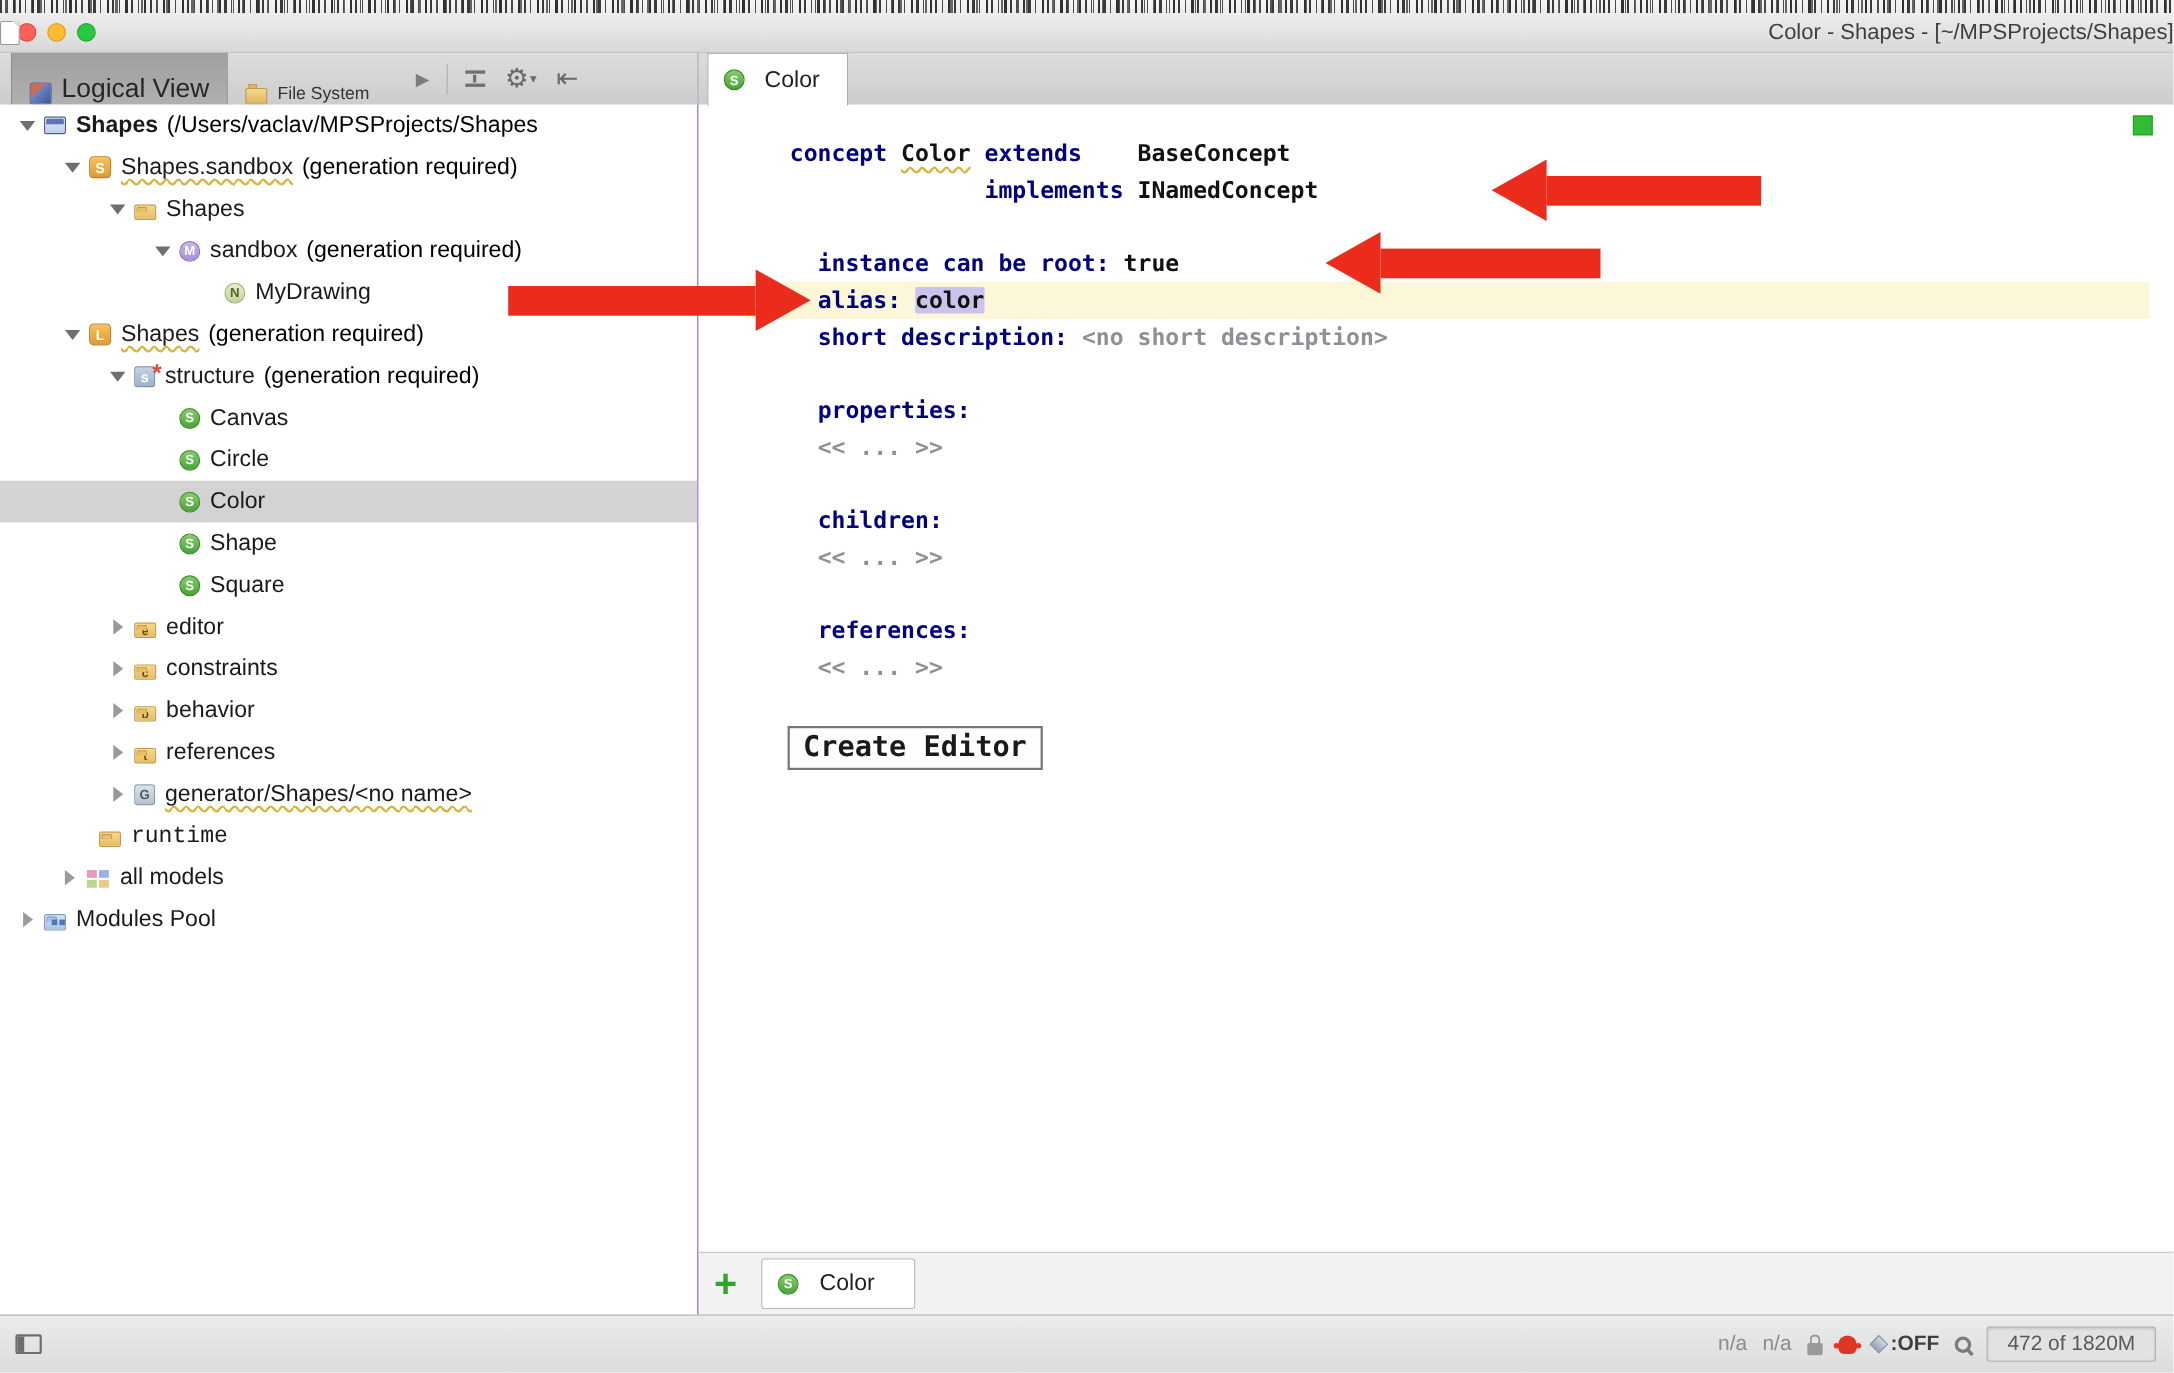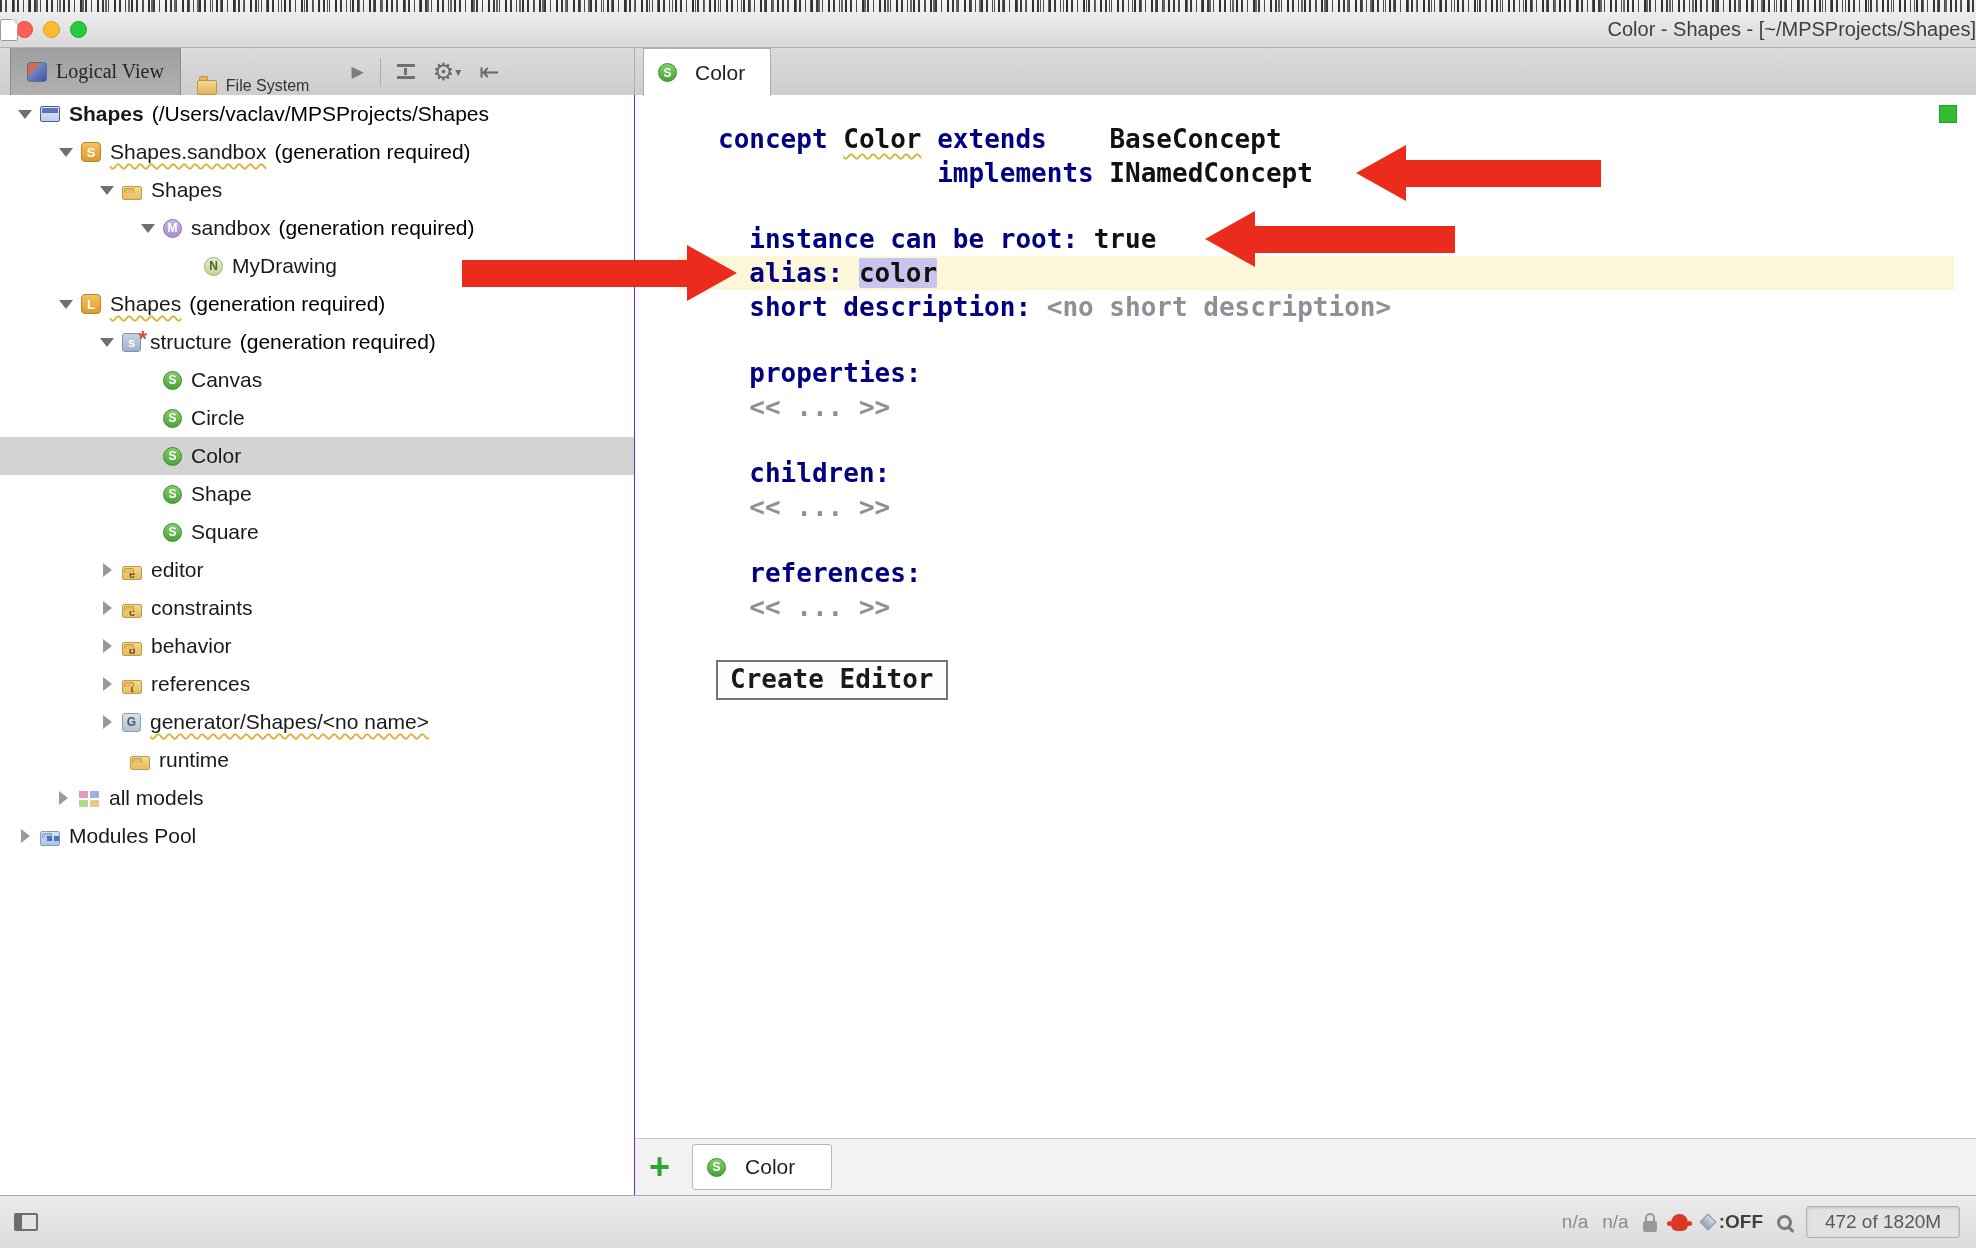--- a/index.html
+++ b/index.html
@@ -24,23 +24,23 @@
   .title-center{display:flex;justify-content:space-between;align-items:center;height:100%;}
   .ic-doc{width:16px;height:20px;background:#fff;border:1px solid #9a9a9a;border-radius:2px;position:relative;margin-right:9px;}
   .ic-doc::before{content:"";position:absolute;top:-1px;right:-1px;width:0;height:0;
     border-top:7px solid #dcdcdc;border-left:7px solid transparent;}
   .title-text{font-size:20px;color:#3e3e3e;}
 
   
   .toolbar{position:absolute;top:48px;left:0;right:0;height:47px;background:linear-gradient(#dcdcdc,#cdcdcd);
     border-bottom:1px solid #a6a6a6;display:flex;align-items:center;box-sizing:content-box;position:absolute;}
   .toolbar::after{content:"";position:absolute;left:634px;top:0;bottom:-1px;width:1px;background:#aeaeae;}
-  .lv-btn{display:flex;align-items:center;height:100%;padding:0 16px;margin-left:10px;
+  .lv-btn{display:flex;align-items:flex-end;height:100%;padding:0 16px;margin-left:10px;
     background:linear-gradient(#9f9f9f,#b0b0b0);border-left:1px solid #8b8b8b;border-right:1px solid #8b8b8b;
-    font-size:20px;color:#262626;font-family:Liberation Serif, serif;}
+    font-size:24px;color:#262626;}
   .fs-btn{display:flex;align-items:flex-end;height:100%;padding:0 16px;font-size:16px;color:#333;}
   .ic-lv{width:18px;height:18px;border-radius:3px;border:1px solid #5a6c96;margin-right:9px;
     background:linear-gradient(135deg,#cf6a55 0%,#cf6a55 38%,#6a86c8 38%,#41549a 100%);}
   .ic-fs{width:18px;height:13px;background:linear-gradient(#f4d88e,#e0b55e);border:1px solid #bf964a;border-radius:2px;
     position:relative;margin-right:9px;margin-top:2px;}
   .ic-fs::before{content:"";position:absolute;top:-5px;left:1px;width:7px;height:3px;background:#e0b55e;
     border:1px solid #bf964a;border-bottom:none;border-radius:2px 2px 0 0;}
   .tb-play{font-size:16px;color:#7c7c7c;margin-left:26px;}
   .tsep{width:1px;height:28px;background:#adadad;margin:0 16px;}
   .ic-split{width:18px;height:15px;border-top:3px solid #707070;border-bottom:3px solid #707070;position:relative;box-sizing:border-box;}
@@ -94,21 +94,21 @@
     box-shadow:7px 0 0 #4a77b8;}
   .tname.bold{font-weight:bold;}
   .tname.warn,.seg-name-warn{text-decoration-line:underline;text-decoration-style:wavy;
     text-decoration-color:#d9b33c;text-decoration-thickness:2px;text-underline-offset:4px;}
   .tsuffix{color:#000000;margin-left:8px;white-space:pre;}
 
   
   .editor-pane{position:absolute;left:635px;top:95px;right:0;height:1043px;background:#fff;overflow:hidden;}
   .code{margin:27px 22px 0 43px;}
   .code-line{height:34px;line-height:34px;white-space:pre;font-family:"DejaVu Sans Mono",monospace;
-    font-weight:bold;font-size:26px;color:#111;padding-left:40px;position:relative;}
+    font-weight:bold;font-size:21px;color:#111;padding-left:40px;position:relative;}
   .code-line.highlight{background:#fcf7d8;}
   .blank-line{height:32px;}
   .seg-kw{color:#000080;}
   .seg-pl{color:#111;}
   .seg-gray{color:#8f8f98;}
   .seg-sel{background:#c9c3ee;border-radius:2px;}
   .seg-name-warn{text-underline-offset:5px;color:#111;}
   .cell-marker{position:absolute;left:22px;top:8px;width:18px;height:18px;border-radius:50%;
     background:radial-gradient(circle at 35% 30%,#ffd27a,#eda62f);border:1px solid #c8871f;box-sizing:border-box;}
   .create-editor{display:inline-block;margin:36px 0 0 81px;background:#fefefe;border:2px solid #757575;
@@ -304,21 +304,21 @@
           </span>
           <span class="tname">references</span>
         </div>
         <div class="tree-row" style="padding-left: 92px;">
           <span class="tw collapsed"></span>
           <span class="ticon ic-generator">
             <span class="ltr">G</span>
           </span>
           <span class="tname warn">generator/Shapes/&lt;no name&gt;</span>
         </div>
-        <div class="tree-row" style="padding-left: 100px;">
+        <div class="tree-row" style="padding-left: 60px; font-family: Liberation Mono, monospace;">
           <span class="tw none"></span>
           <span class="ticon ic-folder"></span>
           <span class="tname">runtime</span>
         </div>
         <div class="tree-row" style="padding-left: 48px;">
           <span class="tw collapsed"></span>
           <span class="ticon ic-models"></span>
           <span class="tname">all models</span>
         </div>
         <div class="tree-row" style="padding-left: 10px;">

